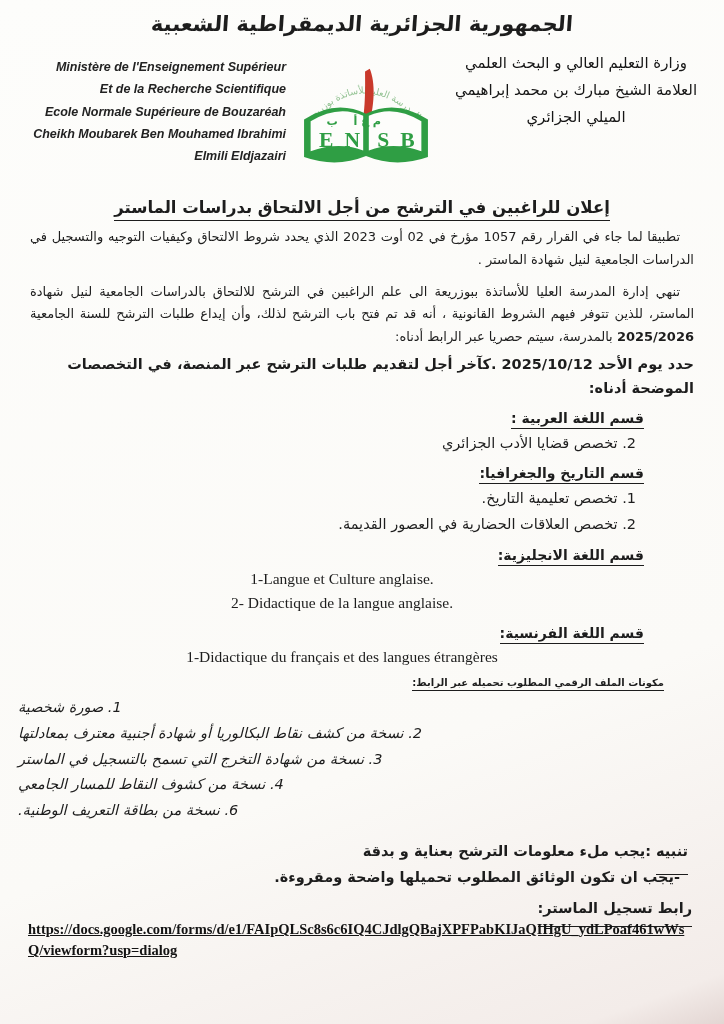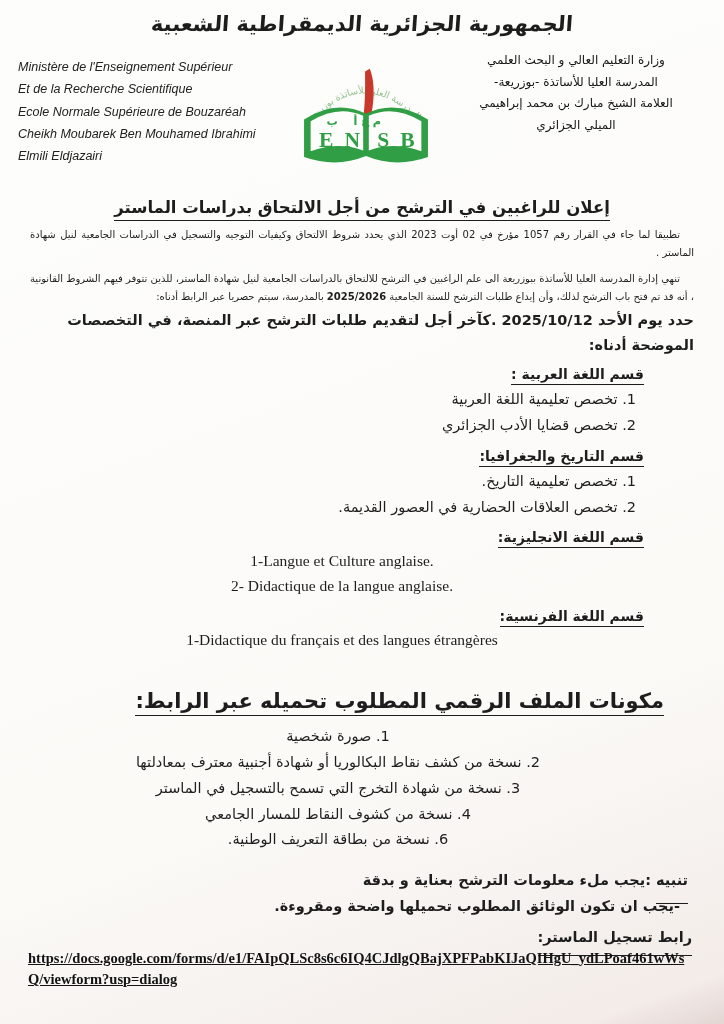--- a/index.html
+++ b/index.html
@@ -17,58 +17,58 @@
   .republic {
     text-align:center; direction:rtl;
     font-size:21px; font-weight:bold; letter-spacing:1px;
     transform:skewX(-4deg);
     margin-top:4px;
   }
 
   
   .header-row { display:flex; align-items:flex-start; margin-top:14px; }
   .fr-block {
-    width:268px; text-align:left;
+    width:268px; text-align:right;
     font-family:"Liberation Sans", sans-serif;
-    font-weight:normal; font-style:italic; font-size:12.5px; line-height:1.78;
+    font-weight:bold; font-style:italic; font-size:12.5px; line-height:1.78;
     color:#222; padding-top:6px;
   }
   .logo-wrap { width:160px; display:flex; justify-content:center; }
   .ar-block {
     flex:1; direction:rtl; text-align:center;
-    font-size:12px; line-height:1.8; color:#161616;
+    font-size:15px; line-height:1.8; color:#161616;
   }
 
   
   .doc-title { text-align:center; direction:rtl; margin-top:26px; font-size:16.5px; font-weight:bold; }
   .doc-title span { border-bottom:1.6px solid #1d1d1d; padding-bottom:3px; }
 
   
   .para {
     direction:rtl; text-align:justify; text-align-last:right;
-    font-size:10px; line-height:1.75;
+    font-size:13px; line-height:1.75;
     margin:9px 12px 0 12px;
   }
   .para.indent { text-indent:14px; }
   .bold { font-weight:bold; }
   .deadline { direction:rtl; font-weight:bold; font-size:14.5px; line-height:1.7; margin:3px 12px 0 12px; text-align:right; }
 
   
   .section-header { direction:rtl; text-align:right; font-size:14px; font-weight:bold; padding-right:62px; margin-top:6px; line-height:1.65; }
   .section-header span { border-bottom:1.4px solid #1d1d1d; padding-bottom:2px; }
   .rtl-item { direction:rtl; text-align:right; font-size:14.5px; line-height:1.8; padding-right:70px; }
   .latin-item {
     direction:ltr; text-align:center; font-family:"Liberation Serif", serif;
     font-size:15.5px; line-height:1.6; padding-right:40px;
   }
 
   
-  .file-header { direction:rtl; font-size:21px; font-weight:bold; padding-right:42px; margin-top:32px; line-height:1.7; }
+  .file-header { direction:rtl; font-size:10px; font-weight:bold; padding-right:42px; margin-top:4px; line-height:1.7; }
   .file-header span { border-bottom:1.6px solid #1d1d1d; padding-bottom:2px; }
-  .file-item { direction:rtl; text-align:center; font-size:14.5px; line-height:1.78; padding-right:48px; }
+  .file-item { direction:rtl; text-align:left; font-size:14.5px; line-height:1.78; padding-right:48px;font-style:italic; }
   .file-list { margin-top:4px; }
 
   
   .notice { direction:rtl; text-align:right; font-weight:bold; font-size:14.5px; line-height:1.8; margin-top:14px; padding-right:18px; }
   .notice-label { border-bottom:1.4px solid #1d1d1d; padding-bottom:15px; }
   .notice-line2 { padding-right:8px; }
 
   
   .link-label { direction:rtl; text-align:right; font-weight:bold; font-size:14.5px; margin-top:10px; padding-right:14px; }
   .link-label span { border-bottom:1.4px solid #1d1d1d; padding-bottom:10px; }
@@ -117,38 +117,36 @@
         </g>
         <text x="30" y="103" font-family="Liberation Serif, serif" font-weight="bold" font-size="23" fill="#2f9e44" letter-spacing="3">E N</text>
         <text x="92" y="103" font-family="Liberation Serif, serif" font-weight="bold" font-size="23" fill="#2f9e44" letter-spacing="3">S B</text>
         <text x="38" y="80" font-size="12" fill="#2f9e44" font-weight="bold">ب</text>
         <text x="96" y="80" font-size="12" fill="#2f9e44" font-weight="bold" direction="rtl">م ع أ</text>
       </svg>
     </div>
 
     <div class="ar-block">
       <div>وزارة التعليم العالي و البحث العلمي</div>
-      <div>المدرسة العليا للأساتذة -بوزريعة-</div>
       <div>العلامة الشيخ مبارك بن محمد إبراهيمي</div>
       <div>الميلي الجزائري</div>
     </div>
   </div>
 
   <div class="doc-title">
     <span>إعلان للراغبين في الترشح من أجل الالتحاق بدراسات الماستر</span>
   </div>
 
   <p class="para indent">تطبيقا لما جاء في القرار رقم 1057 مؤرخ في 02 أوت 2023 الذي يحدد شروط الالتحاق وكيفيات التوجيه والتسجيل في الدراسات الجامعية لنيل شهادة الماستر .</p>
 
   <p class="para indent"><span>تنهي إدارة المدرسة العليا للأساتذة ببوزريعة الى علم الراغبين في الترشح للالتحاق بالدراسات الجامعية لنيل شهادة الماستر، للذين تتوفر فيهم الشروط القانونية ، أنه قد تم فتح باب الترشح لذلك، وأن إيداع طلبات الترشح للسنة الجامعية </span><span class="bold">2025/2026</span><span> بالمدرسة، سيتم حصريا عبر الرابط أدناه:</span></p>
 
   <p class="deadline">حدد يوم الأحد  2025/10/12 .كآخر أجل لتقديم طلبات الترشح عبر المنصة، في التخصصات  الموضحة أدناه:</p>
 
   <div class="section-header"><span>قسم اللغة العربية :</span></div>
-  <div class="rtl-item">1. تخصص تعليمية اللغة العربية</div>
   <div class="rtl-item">2. تخصص قضايا الأدب الجزائري</div>
 
   <div class="section-header"><span>قسم التاريخ والجغرافيا:</span></div>
   <div class="rtl-item">1.   تخصص تعليمية التاريخ.</div>
   <div class="rtl-item">2.   تخصص العلاقات الحضارية في العصور القديمة.</div>
 
   <div class="section-header"><span>قسم اللغة الانجليزية:</span></div>
   <div class="latin-item">1-Langue et Culture anglaise.</div>
   <div class="latin-item">2- Didactique de la langue anglaise.</div>
 

